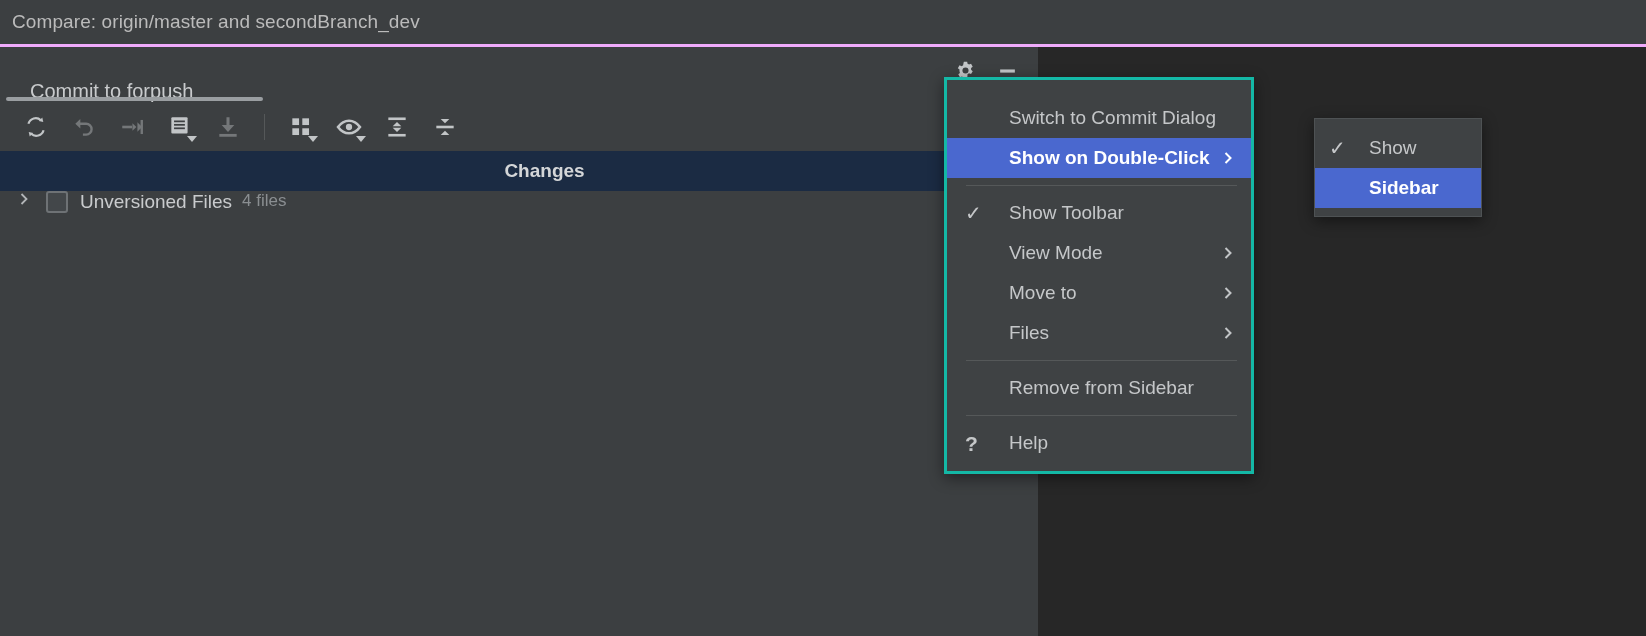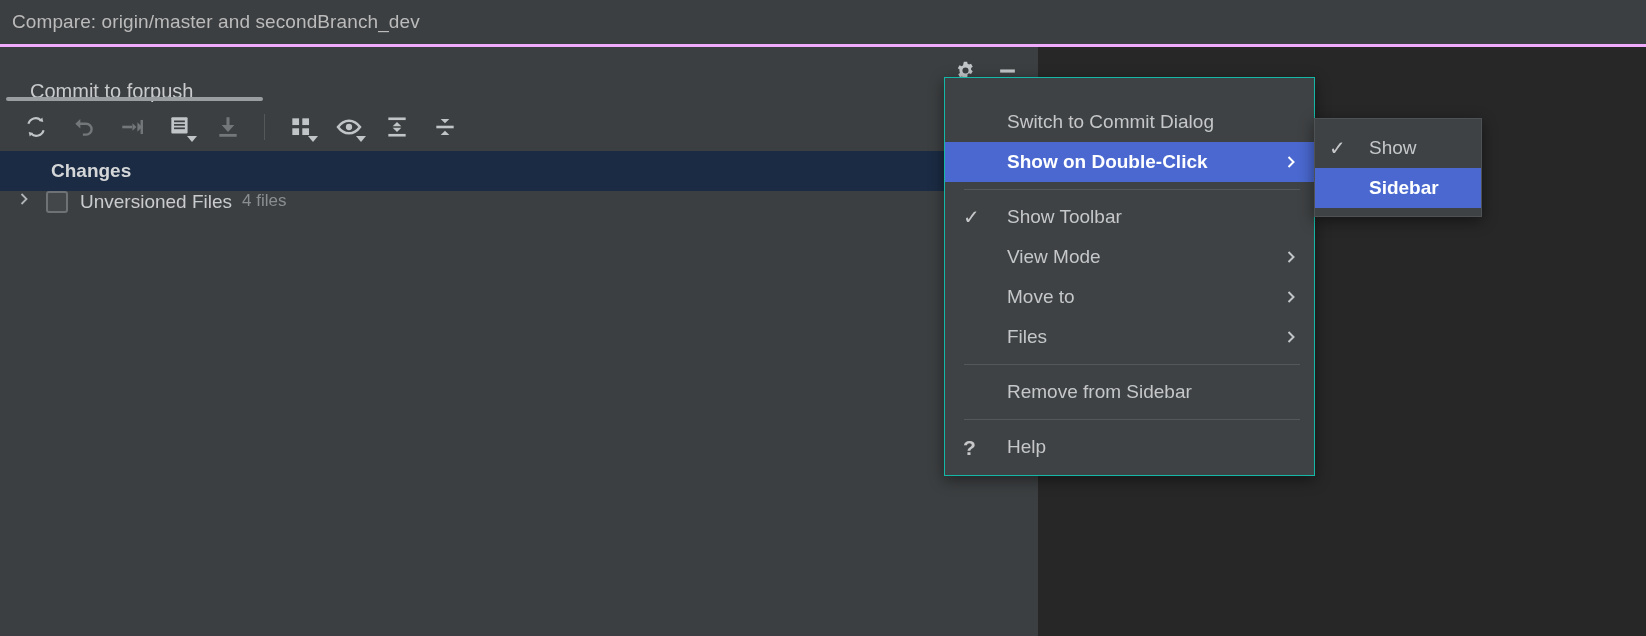--- a/index.html
+++ b/index.html
@@ -140,20 +140,21 @@
     border-right: 5px solid transparent;
     border-top: 6px solid #c2c5c7;
   }
 
   
   .changes-header {
     height: 40px;
     background: #1b2b43;
     display: flex;
     align-items: center;
+    justify-content: center;
   }
   .changes-header-text {
     margin-left: 51px;
     font-size: 19px;
     font-weight: bold;
     color: #d4d6d8;
   }
   .tree-row {
     height: 42px;
     display: flex;
@@ -184,26 +185,26 @@
     font-size: 17px;
     color: #8a8e91;
     margin-left: 10px;
   }
 
   
   .menu {
     position: absolute;
     left: 944px;
     top: 77px;
-    width: 371px;
+    width: 310px;
     background: #3f4244;
-    border: 1px solid #14b8a6;
+    border: 3px solid #14b8a6;
     box-sizing: border-box;
     box-shadow: 0 4px 14px rgba(0,0,0,0.45);
-    padding: 24px 0 8px 0;
+    padding: 18px 0 8px 0;
     z-index: 30;
   }
   .menu-item {
     height: 40px;
     display: flex;
     align-items: center;
     padding-left: 18px;
     padding-right: 12px;
     position: relative;
     box-sizing: border-box;

